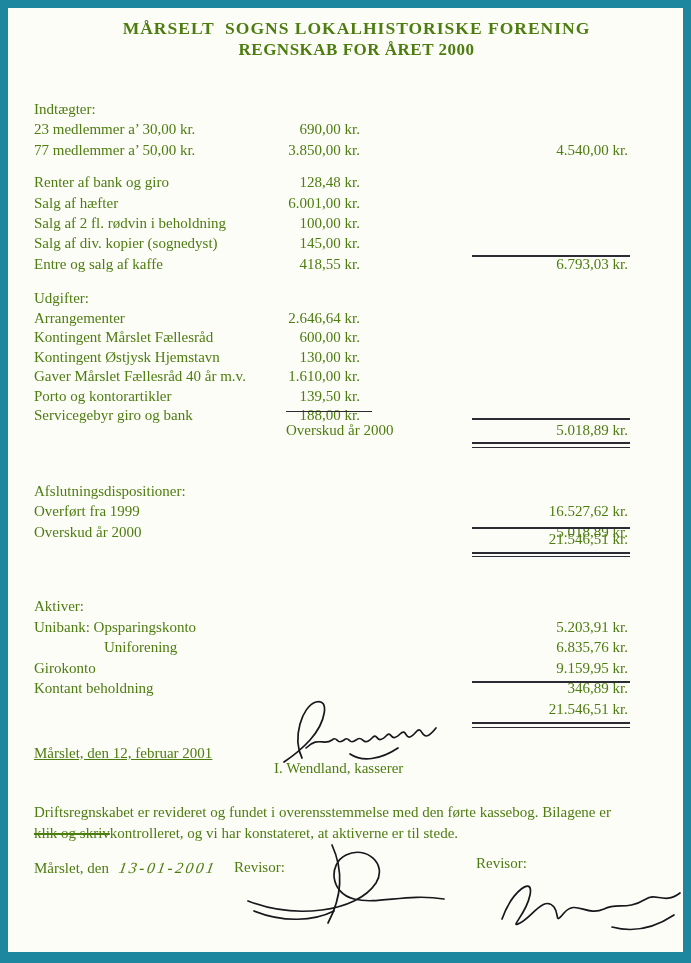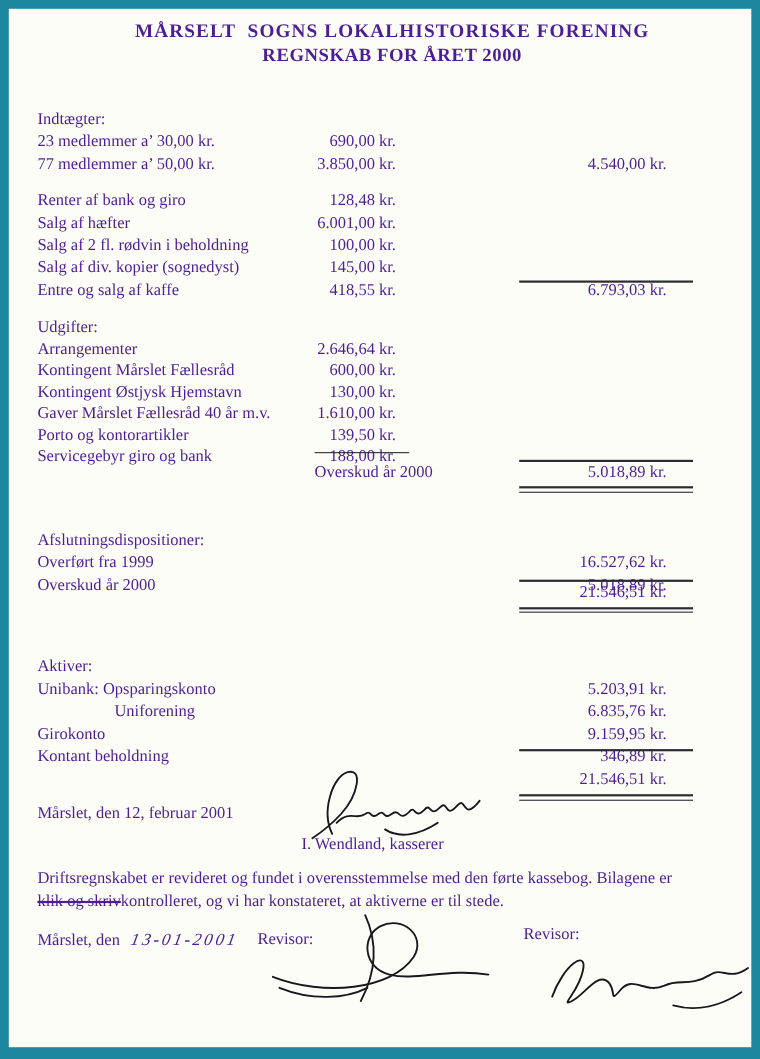--- a/index.html
+++ b/index.html
@@ -4,51 +4,51 @@
 <style>
   html,body { margin:0; padding:0; }
   body { background:#0f2f55; font-family:"Liberation Serif", serif; }
 
   .frame {
     width:691px; height:963px; box-sizing:border-box;
     background:#1e87a0; padding:8px 8px 11px 8px;
   }
   .page {
     position:relative; width:100%; height:100%; box-sizing:border-box;
-    background:#fdfdf8; color:#4c1d95;
+    background:#fdfdf8; color:#4d7c0f;
     padding:10px 0 0 26px; overflow:hidden;
     font-size:15px;
   }
 
   .hdr { width:645px; text-align:center; }
   .title { font-weight:bold; font-size:17.5px; letter-spacing:1px; white-space:pre; }
   .subtitle { font-weight:bold; font-size:17px; letter-spacing:.5px; margin-top:1px; }
 
   .row { display:flex; height:20.4px; line-height:20.4px; align-items:baseline; }
   .row.tight { height:19.5px; line-height:19.5px; }
   .lab { flex:none; width:230px; white-space:nowrap;margin-top:25px; }
   .lab.ind { padding-left:70px; box-sizing:border-box; width:300px; }
   .mid { flex:none; width:96px; text-align:right; white-space:nowrap; }
-  .rgt { flex:none; width:150px; margin-left:auto; margin-right:77px; text-align:right; white-space:nowrap; }
+  .rgt { flex:none; width:150px; margin-left:auto; margin-right:55px; text-align:right; white-space:nowrap; }
   .midlab { flex:none; margin-left:252px; white-space:nowrap; }
 
   .rr-row { display:flex; height:8px; align-items:flex-end; }
   .rule-r { margin-left:auto; margin-right:53px; width:158px; border-top:2px solid #2b2b33; }
   .rule-r.dbl { border-top:2px solid #2b2b33; border-bottom:1.5px solid #2b2b33; height:2.5px; }
   .rm-row { display:flex; height:11px; align-items:flex-end; }
   .rule-m { margin-left:252px; width:86px; border-top:1.8px solid #2b2b33; }
 
   .s2{height:2px}.s4{height:4px}.s6{height:6px}.s8{height:8px}.s12{height:12px}.s14{height:14px}.s16{height:16px}
 
   .sig-area { position:relative; height:58px; }
-  .place-date { position:absolute; left:0; top:4px; white-space:nowrap; }
+  .place-date { position:absolute; left:0; top:17px; white-space:nowrap;text-decoration:underline; }
   .sig1 { position:absolute; left:238px; top:-34px; }
   .signer { position:absolute; left:240px; top:32px; white-space:nowrap; }
 
-  .audit { margin-top:3px; width:630px; line-height:21.5px; }
+  .audit { margin-top:16px; width:630px; line-height:21.5px; }
   .struck { text-decoration:line-through; text-decoration-thickness:1.5px; }
 
   .footer { position:relative; height:86px; }
   .f-left { position:absolute; left:0; top:14px; white-space:nowrap; }
   .hand { font-style:italic; letter-spacing:2.5px; font-size:15.5px; transform:skewX(-10deg); display:inline-block; margin-left:6px; }
   .rev1 { position:absolute; left:200px; top:14px; }
   .sig2 { position:absolute; left:196px; top:-6px; }
   .rev2 { position:absolute; left:442px; top:10px; }
   .sig3 { position:absolute; left:452px; top:18px; }
 

